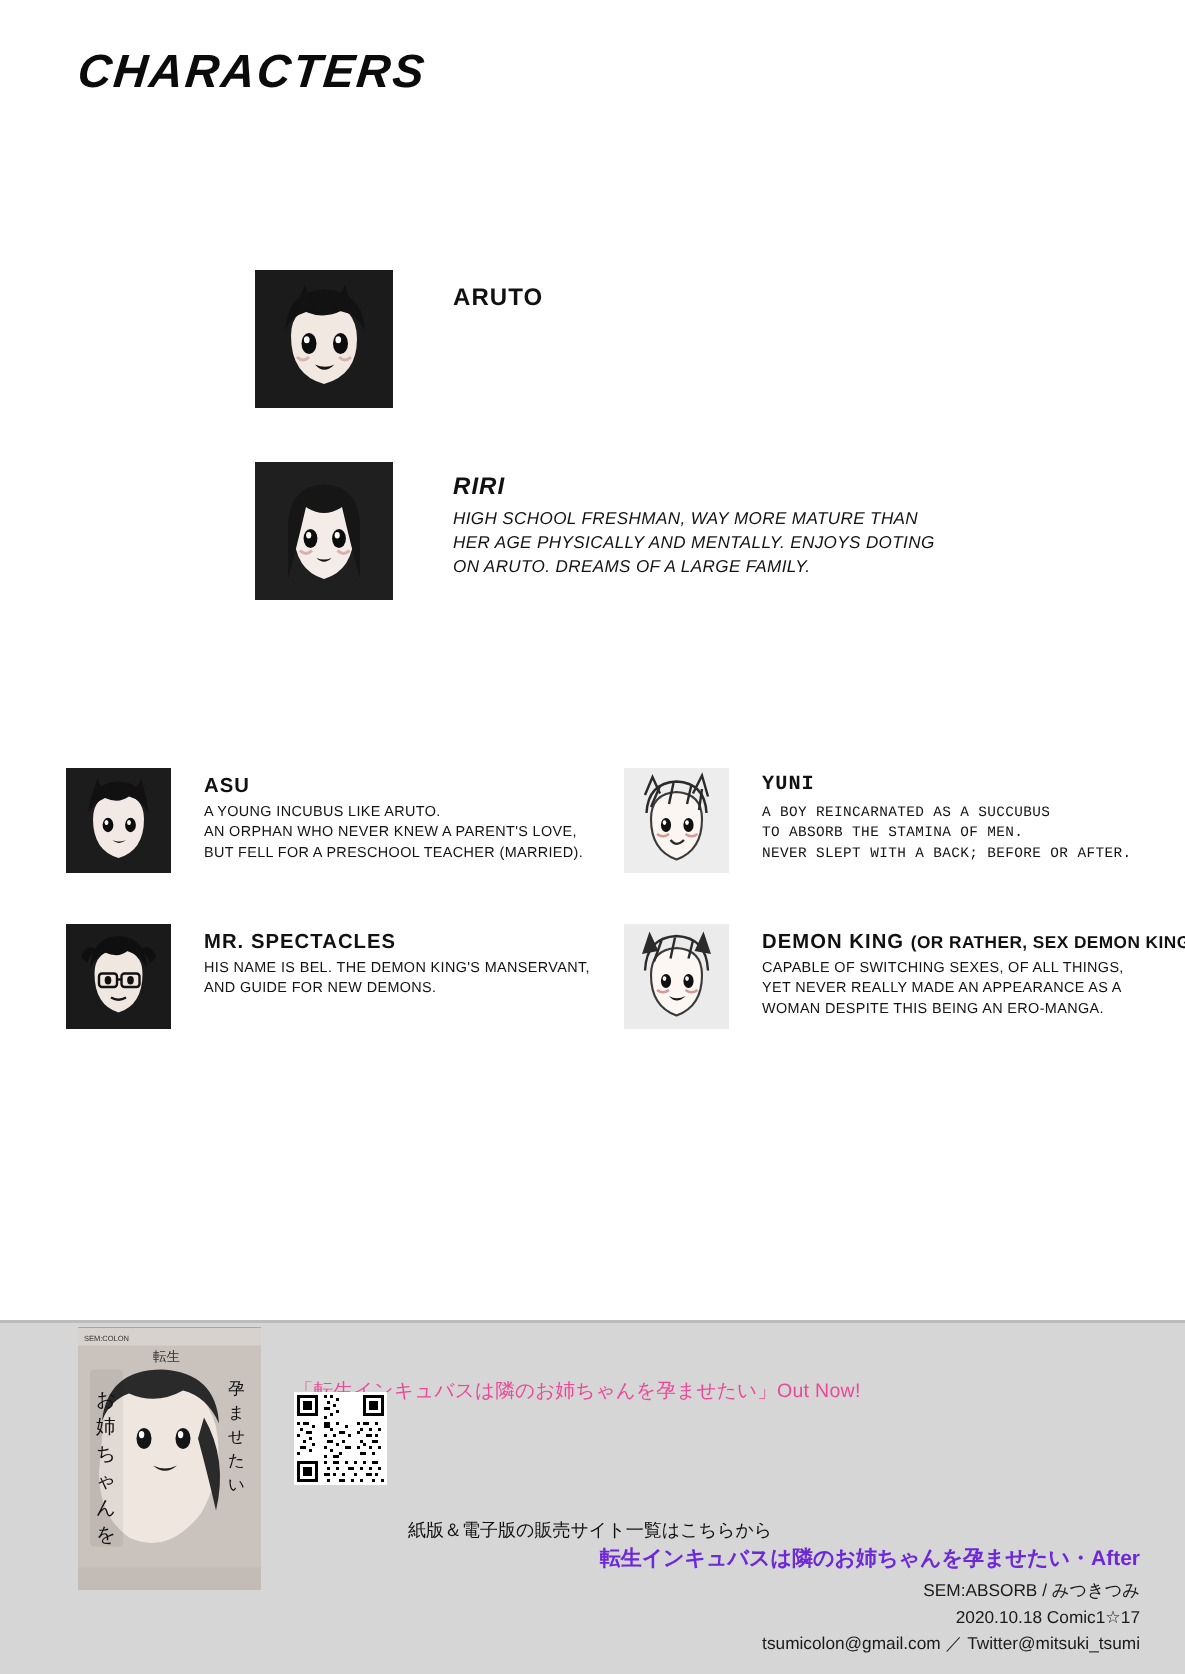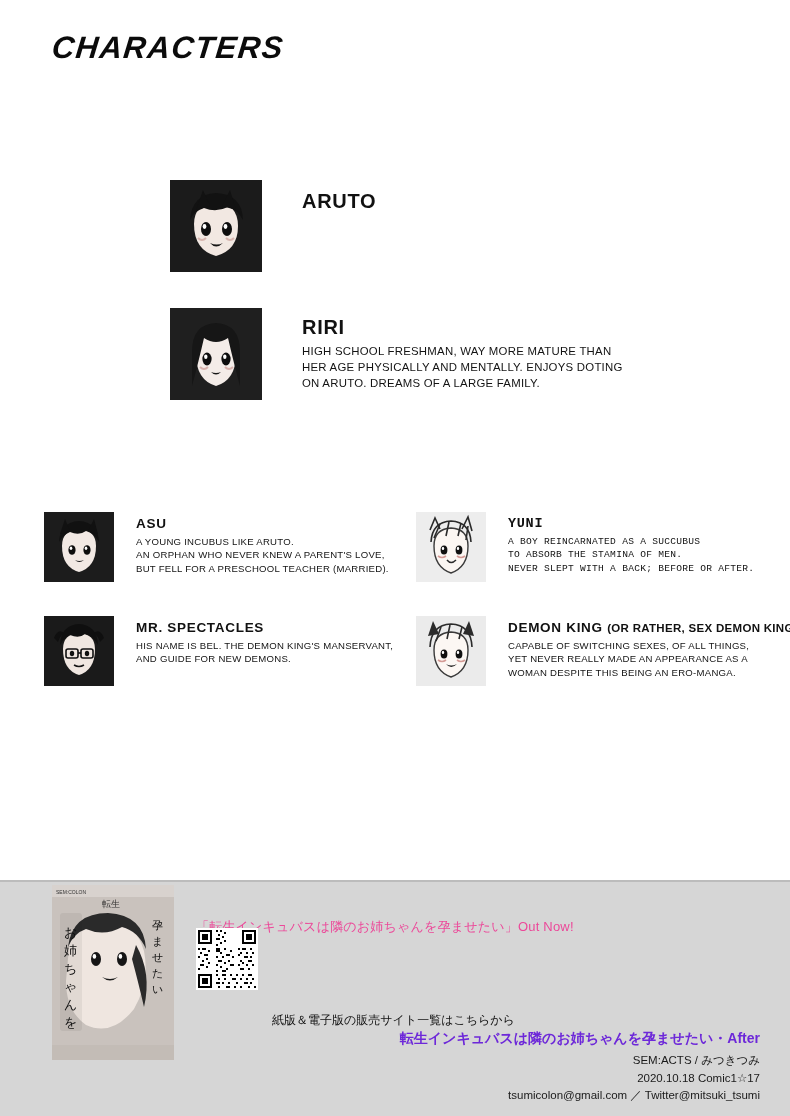--- a/index.html
+++ b/index.html
@@ -46,21 +46,21 @@
     background: #efefef;
     overflow: hidden;
     border: 0;
   }
   .portrait svg { display: block; }
 
   .char-body {
     position: absolute;
   }
   .char-name {
-    font-size: 20px;
+    font-size: 16px;
     font-weight: bold;
     letter-spacing: 0.7px;
     color: #111;
     margin: 0 0 4px 0;
     white-space: nowrap;
   }
   .char-name .sub {
     font-size: 11.5px;
     letter-spacing: 0.3px;
   }
@@ -171,21 +171,21 @@
         <path d="M40 63 Q46 70 53 63 Q47 66 40 63 Z" fill="#151515"></path>
         <path d="M28 58 Q32 62 36 58" stroke="#cfa9a2" stroke-width="2" fill="none" opacity="0.8"></path>
         <path d="M56 58 Q60 62 64 58" stroke="#cfa9a2" stroke-width="2" fill="none" opacity="0.8"></path>
       </svg>
     </div>
     <div class="char-body" style="left:132px; top:10px; width:420px;">
       <div class="char-name">ARUTO</div>
     </div>
   </div>
 
-  <div class="char" style="left:170px; top:308px; width:560px; height:100px;">
+  <div class="char" style="left:170px; top:308px; width:560px; height:100px;font-style:italic;">
     <div class="portrait" style="width:92px; height:92px;">
       <svg width="92" height="92" viewBox="0 0 92 92" xmlns="http://www.w3.org/2000/svg">
         <rect width="92" height="92" fill="#1f1f1f"></rect>
         <g fill="#f4ece8">
           <path d="M26 46 Q26 26 46 24 Q66 26 66 46 Q66 72 46 78 Q26 72 26 46 Z"></path>
         </g>
         <g fill="#161616">
           <path d="M22 44 Q22 16 46 15 Q70 16 70 44 L70 78 Q64 56 58 30 Q46 38 34 30 Q28 56 22 78 Z"></path>
         </g>
         <g fill="#0d0d0d">
@@ -470,18 +470,18 @@
           <rect x="26" y="29" width="1" height="1"></rect>
           <rect x="29" y="29" width="1" height="1"></rect>
       </g>
     </svg>
   </div>
 
   <div class="shop-text">紙版＆電子版の販売サイト一覧はこちらから</div>
 
   <div class="colophon">
     <div class="line1">転生インキュバスは隣のお姉ちゃんを孕ませたい・After</div>
-    <div class="line">SEM:ACTS / みつきつみ</div>
+    <div class="line">SEM:ABSORB / みつきつみ</div>
     <div class="line">2020.10.18 Comic1☆17</div>
     <div class="line">tsumicolon@gmail.com ／ Twitter@mitsuki_tsumi</div>
   </div>
 
 </div>
 
 </body></html>

